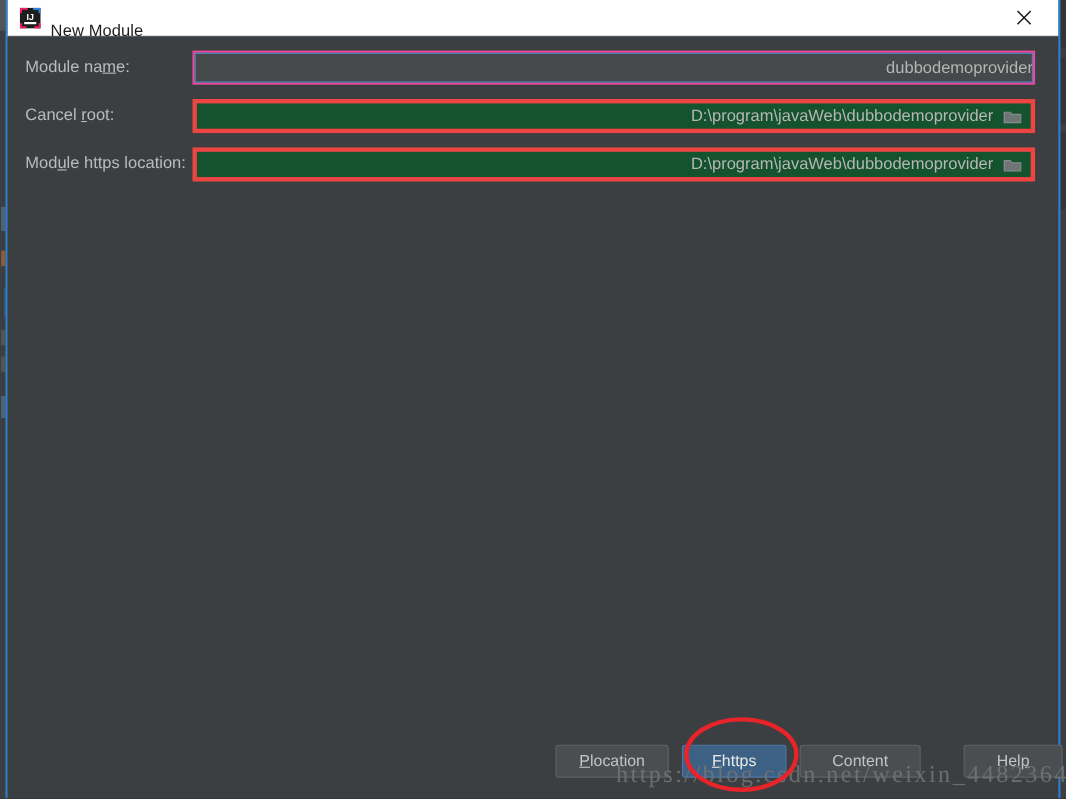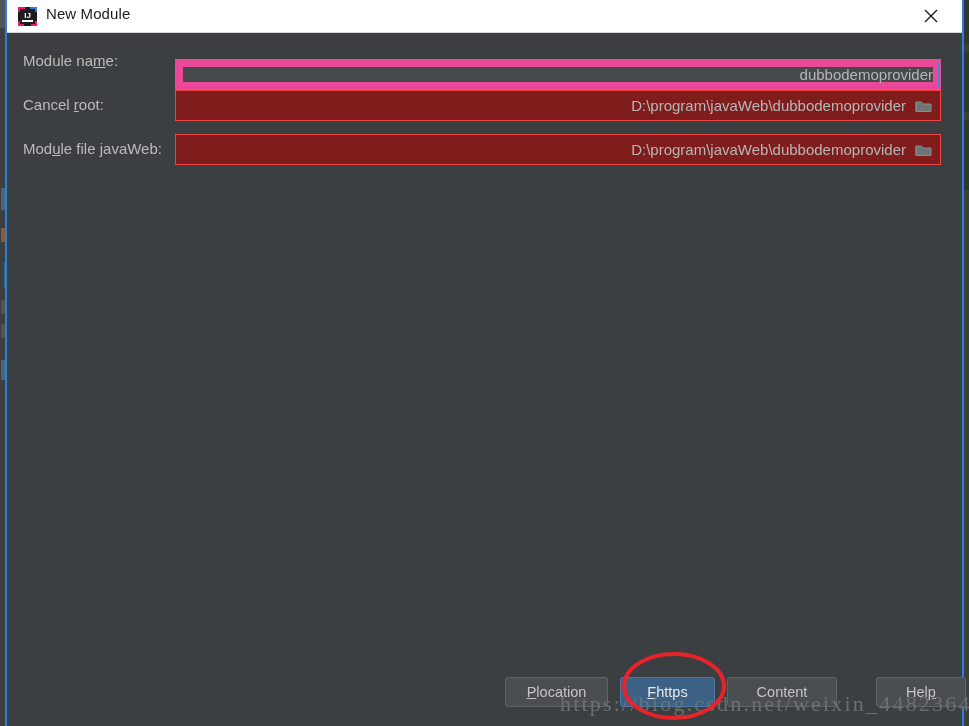--- a/index.html
+++ b/index.html
@@ -65,21 +65,21 @@
   .title-icon {
     position: absolute;
     left: 11px;
     top: 7px;
     width: 19px;
     height: 19px;
   }
   .title-text {
     position: absolute;
     left: 39px;
-    top: 5px;
+    top: 20px;
     font-size: 15px;
     color: #1c1c1c;
     letter-spacing: .1px;
     white-space: nowrap;
   }
   .title-close {
     position: absolute;
     right: 8px;
     top: 0;
     width: 46px;
@@ -121,31 +121,30 @@
     white-space: nowrap;
   }
   .row-label .mn { text-decoration: underline; }
 
   .field {
     position: absolute;
     left: 168px;
     width: 766px;
     height: 31px;
     box-sizing: border-box;
-    background: #7f1d1d;
-    border: 1px solid #ef4444;
+    background: #14532d;
+    border: 4px solid #ef4444;
     display: flex;
     align-items: center;
   }
   .field.focused {
     background: #45494a;
-    border: 8px solid #ec4899;
+    border: 2px solid #ec4899;
     outline: 1px solid #4a88c7;
     outline-offset: -3px;
-    margin-top: 13px;
   }
   .field-text {
     font-size: 15px;
     color: #b6b6b6;
     padding-left: 9px;
     white-space: nowrap;
     overflow: hidden;
     flex: 1;
   }
   .browse {
@@ -281,21 +280,21 @@
           <span class="browse">
             <svg width="17" height="14" viewBox="0 0 17 14">
               <path d="M1 3 L6.5 3 L8 5 L16 5 L16 12.5 L1 12.5 Z" fill="#6f7476" stroke="#868b8d" stroke-width="1"></path>
               <path d="M1 3 L1 12.5" stroke="#868b8d" stroke-width="1"></path>
             </svg>
           </span>
         </div>
       </div>
 
       <div class="row row-3">
-        <span class="row-label"><span>Mod</span><span class="mn">u</span><span>le file javaWeb:</span></span>
+        <span class="row-label"><span>Mod</span><span class="mn">u</span><span>le https location:</span></span>
         <div class="field">
           <span class="field-text">D:\program\javaWeb\dubbodemoprovider</span>
           <span class="browse">
             <svg width="17" height="14" viewBox="0 0 17 14">
               <path d="M1 3 L6.5 3 L8 5 L16 5 L16 12.5 L1 12.5 Z" fill="#6f7476" stroke="#868b8d" stroke-width="1"></path>
               <path d="M1 3 L1 12.5" stroke="#868b8d" stroke-width="1"></path>
             </svg>
           </span>
         </div>
       </div>

